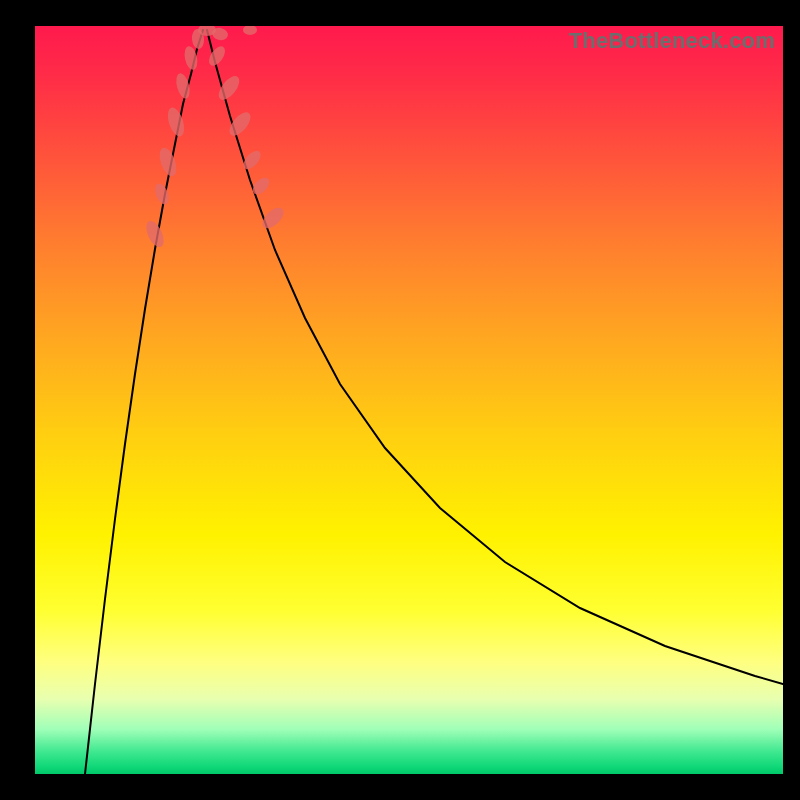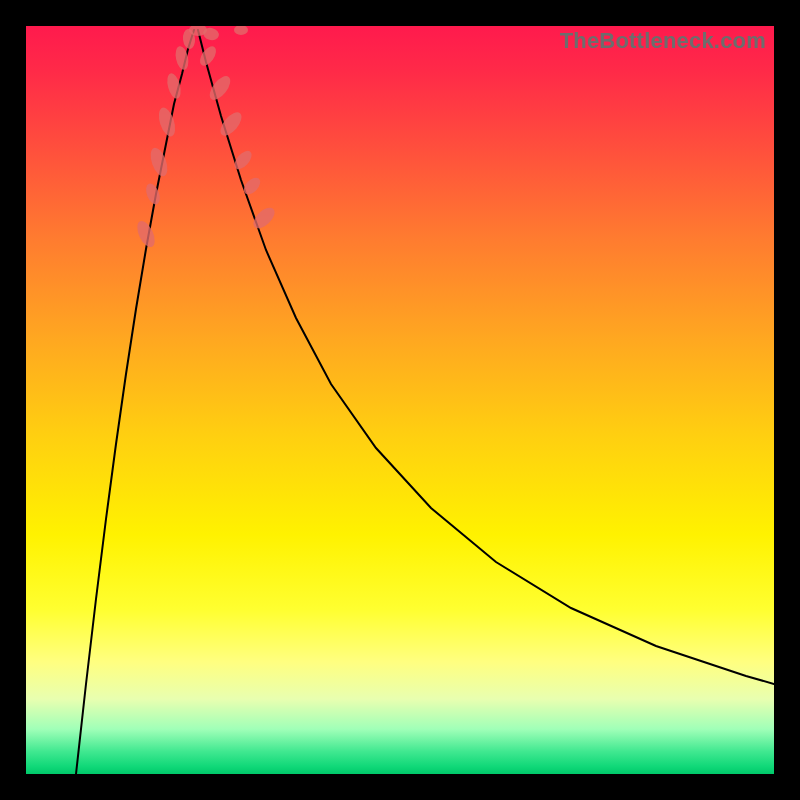--- a/index.html
+++ b/index.html
@@ -5,21 +5,21 @@
   html, body {
     margin: 0;
     padding: 0;
     width: 800px;
     height: 800px;
     background: #000;
     overflow: hidden;
   }
   .plot-frame {
     position: absolute;
-    left: 26px;
+    left: 35px;
     top: 26px;
     width: 748px;
     height: 748px;
     background: linear-gradient(
       to bottom,
       #ff1a4d 0%,
       #ff2a48 6%,
       #ff4a3e 15%,
       #ff7a30 28%,
       #ffa820 42%,

